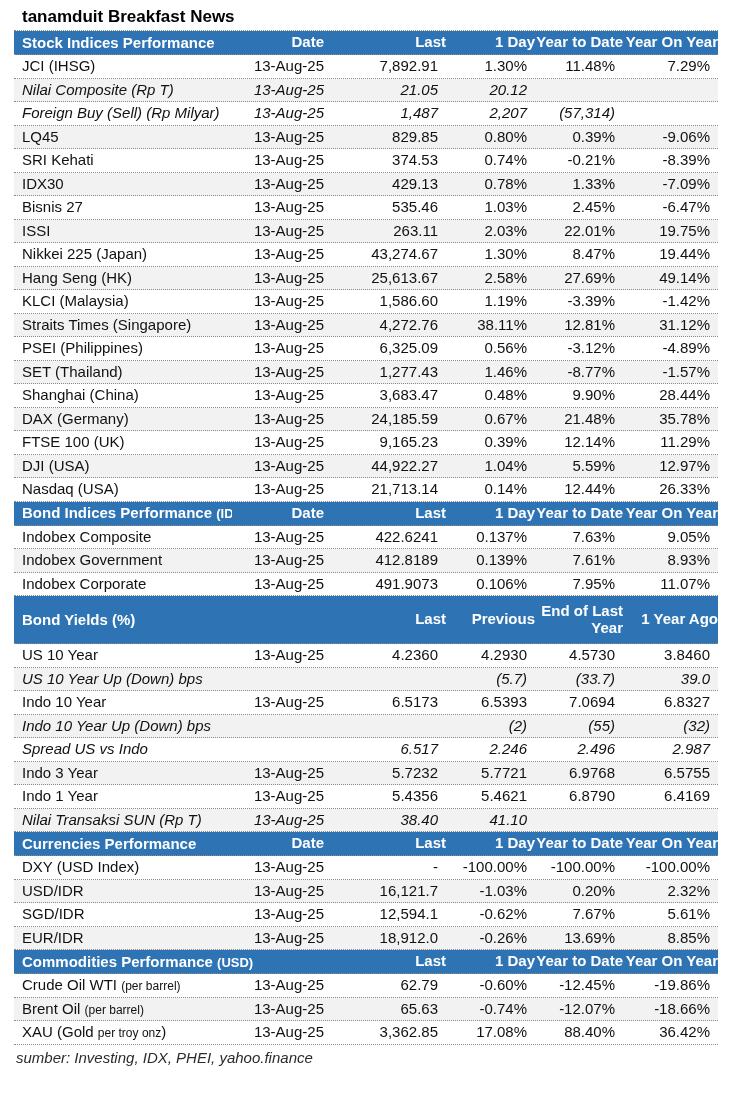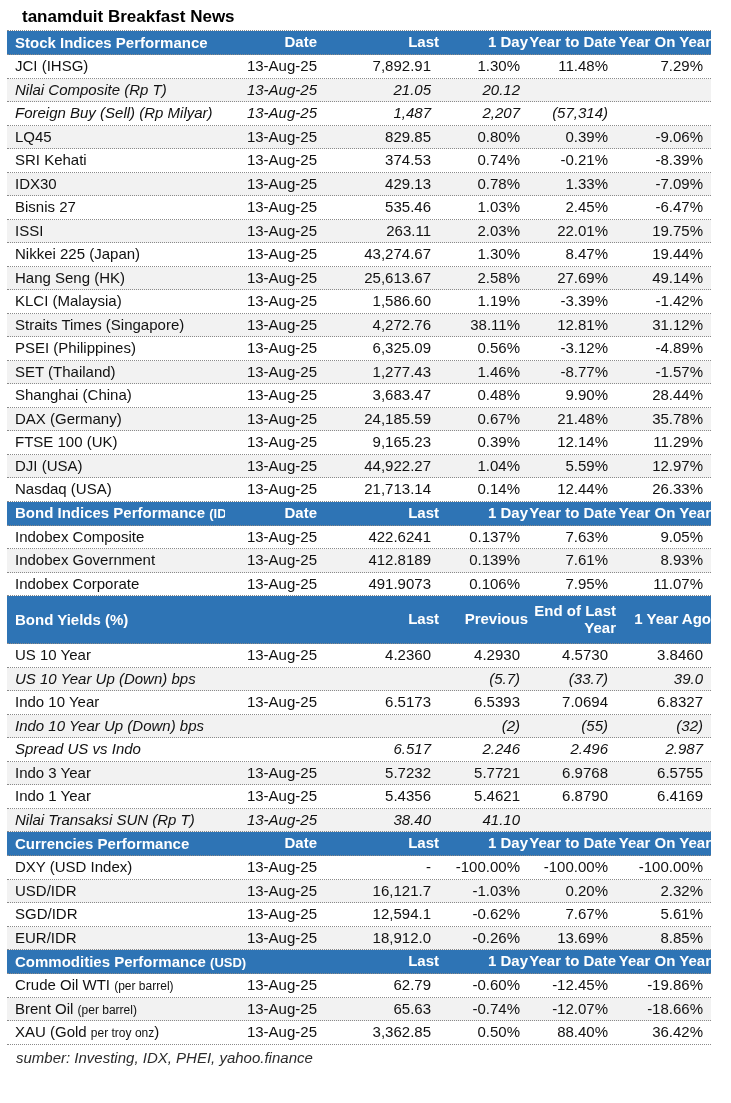--- a/index.html
+++ b/index.html
@@ -10,21 +10,21 @@
   html,body{margin:0;padding:0;}
   body{
     width:731px;height:1103px;overflow:hidden;background:#ffffff;
     font-family:"Liberation Sans","DejaVu Sans",sans-serif;color:var(--text);
   }
   .report{width:731px;}
   .title{
     font-size:17px;font-weight:bold;color:#000;
     padding:7px 0 5px 22px;height:30px;white-space:nowrap;
   }
-  .tablewrap{margin-left:7px;width:704px;border-top:1px dotted var(--border);}
+  .tablewrap{margin-left:14px;width:704px;border-top:1px dotted var(--border);}
   .srow{
     display:flex;align-items:center;height:23.5px;
     border-bottom:1px dotted var(--border);
     font-size:15px;line-height:1.05;
   }
   .srow.alt{background:var(--stripe);}
   .srow.hdr{
     background:var(--hdr-bg);color:var(--hdr-fg);font-weight:bold;height:24px;
   }
   .srow.hdr.tall{height:48px;}
@@ -383,19 +383,19 @@
         <div class="cell c-date">13-Aug-25</div>
         <div class="cell c1 num">65.63</div>
         <div class="cell c2 num">-0.74%</div>
         <div class="cell c3 num">-12.07%</div>
         <div class="cell c4 num">-18.66%</div>
       </div>
       <div class="srow">
         <div class="c-label"><span>XAU (Gold </span><span class="small">per troy onz</span><span>)</span></div>
         <div class="cell c-date">13-Aug-25</div>
         <div class="cell c1 num">3,362.85</div>
-        <div class="cell c2 num">0.50%</div>
+        <div class="cell c2 num">17.08%</div>
         <div class="cell c3 num">88.40%</div>
         <div class="cell c4 num">36.42%</div>
       </div>
     </div>
   <div class="footer">sumber: Investing, IDX, PHEI, yahoo.finance</div>
 </div>
 
 </body></html>

